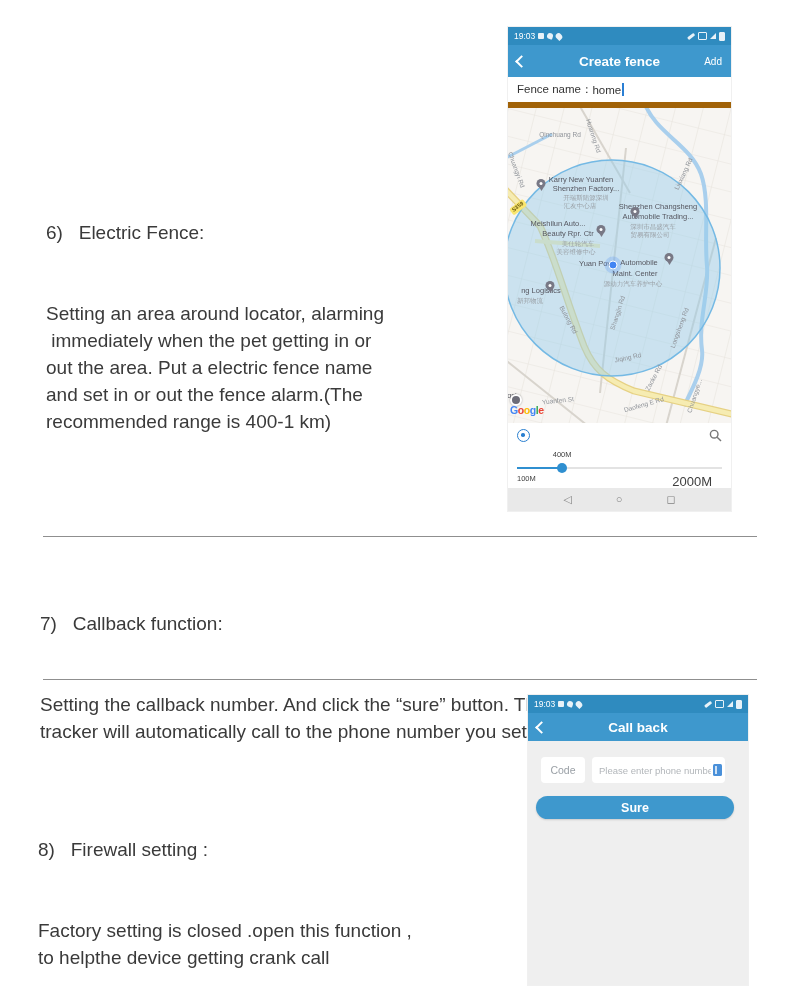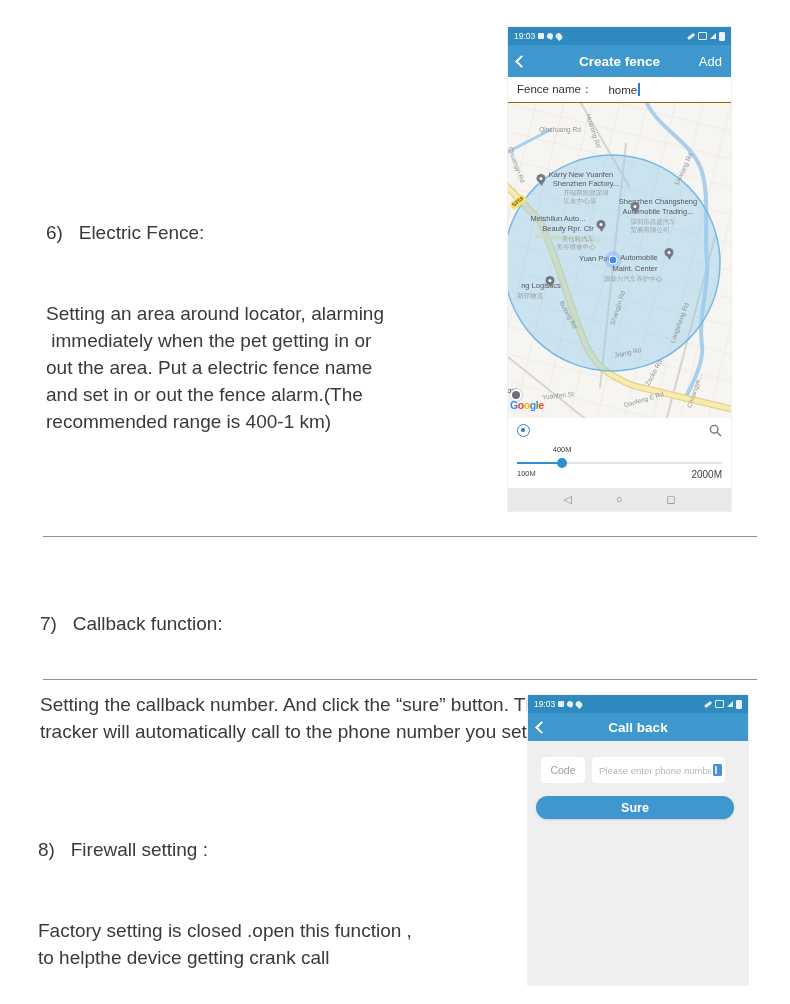--- a/index.html
+++ b/index.html
@@ -31,25 +31,25 @@
   .sic.mms{width:7px;height:6px;background:transparent;border:1px solid #e8f2f8;border-radius:1px;}
   .sic.sig{width:0;height:0;background:none;border-left:6px solid transparent;border-bottom:6px solid #e8f2f8;}
   .sic.bat{width:4px;height:7px;border:1px solid #e8f2f8;border-radius:1px;background:#e8f2f8;}
 
   .appbar{height:32px;background:var(--accent);display:flex;align-items:center;
           color:#fff;padding:0 9px;position:relative;}
   #phone2 .appbar{height:28px;}
   .back-ic{width:7px;height:7px;border-left:2px solid #fff;border-bottom:2px solid #fff;
            transform:rotate(45deg);cursor:pointer;}
   .ab-title{position:absolute;left:50%;transform:translateX(-50%);font-weight:bold;font-size:13.5px;}
-  .ab-action{margin-left:auto;font-size:13px;cursor:pointer;}
+  .ab-action{margin-left:auto;font-size:10px;cursor:pointer;}
 
   .fence-row{height:25px;background:#fff;display:flex;align-items:center;padding:0 9px;
-             font-size:11.5px;color:#333;border-bottom:1px solid #a16207;}
-  .fn-value{margin-left:16px;}
+             font-size:11.5px;color:#333;border-bottom:6px solid #a16207;}
+  .fn-value{}
   .cursor{width:1.5px;height:13px;background:#2a7fd4;margin-left:1px;}
 
   
   .map{position:relative;width:223px;height:315px;overflow:hidden;background:var(--map-bg);}
   .map svg{position:absolute;left:0;top:0;}
   .map-layers{position:absolute;inset:0;}
   .ml{position:absolute;white-space:nowrap;line-height:1;}
   .ml.poi{font-size:7.5px;color:#565760;}
   .ml.poi-zh{font-size:6.5px;color:#9aa0a6;}
   .ml.road{font-size:6.5px;color:#8f9399;}
@@ -69,21 +69,21 @@
   .locate::after{content:"";position:absolute;left:3px;top:3px;width:3.5px;height:3.5px;background:#2a7fd0;border-radius:50%;}
 
   .sliderzone{position:relative;height:43px;background:#fff;}
   .track-wrap{position:absolute;left:9px;right:9px;top:0;bottom:0;}
   .sl-val{position:absolute;top:2px;font-size:7.5px;color:#3e3e3e;transform:translateX(-50%);}
   .track{position:absolute;left:0;right:0;top:19px;height:2px;background:#e3e3e3;}
   .fill{position:absolute;left:0;top:0;height:100%;background:var(--slider-blue);}
   .thumb{position:absolute;top:50%;width:10px;height:10px;background:var(--slider-blue);
          border-radius:50%;transform:translate(-50%,-50%);cursor:pointer;}
   .sl-min{position:absolute;left:0;top:26px;font-size:7.5px;color:#3e3e3e;}
-  .sl-max{position:absolute;right:0;top:26px;font-size:10px;color:#3e3e3e;}
+  .sl-max{position:absolute;right:10px;top:26px;font-size:13px;color:#3e3e3e;}
 
   .navbar{position:absolute;left:0;right:0;bottom:0;height:23px;background:var(--nav-bar);
           display:flex;align-items:center;justify-content:center;gap:44px;color:#828282;font-size:11px;}
   .navbar span{cursor:pointer;line-height:1;}
 
   
   .p2-form{position:absolute;left:0;right:0;top:45px;}
   .code-box{position:absolute;left:13px;top:17px;width:44px;height:26px;background:#fff;border-radius:4px;
             display:flex;align-items:center;justify-content:center;font-size:10.5px;color:#9aa0a6;cursor:pointer;}
   .phone-box{position:absolute;left:64px;top:17px;width:133px;height:26px;background:#fff;border-radius:4px;}

